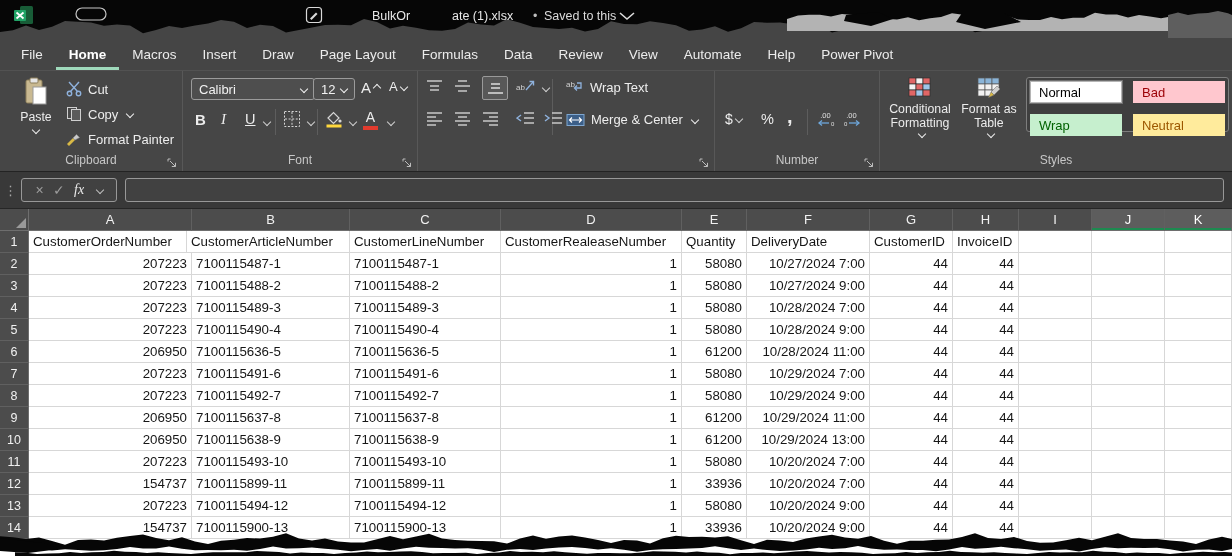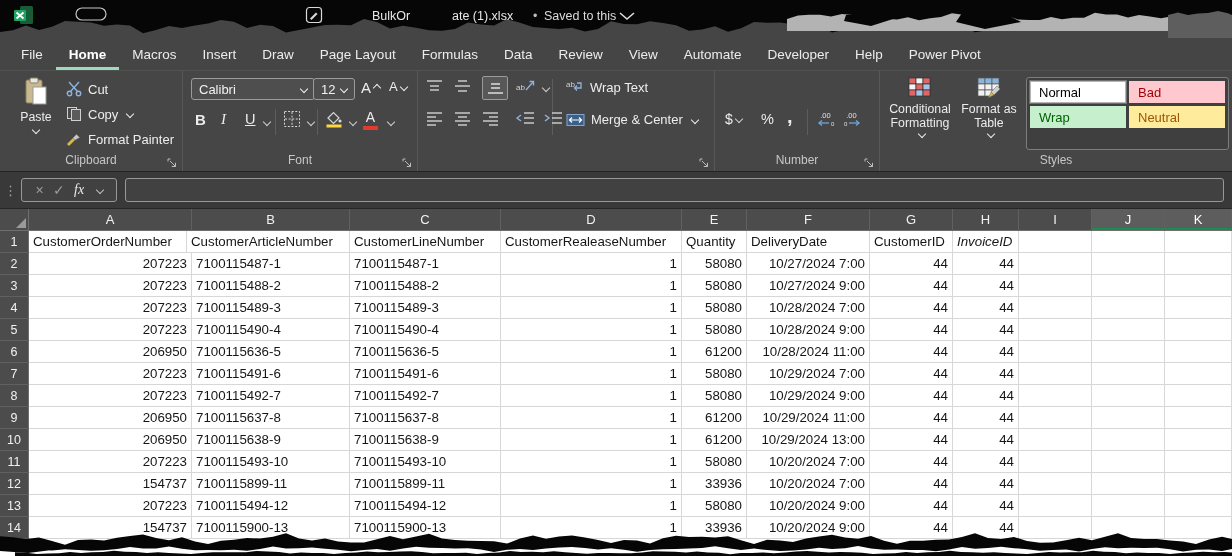--- a/index.html
+++ b/index.html
@@ -24,21 +24,21 @@
   .launch{position:absolute;right:4px;bottom:5px;width:11px;height:11px;}
   .cv{display:inline-block;width:5px;height:5px;border-right:1.4px solid currentColor;border-bottom:1.4px solid currentColor;transform:rotate(45deg);margin-left:3px;vertical-align:2px;}
   .cv.up{transform:rotate(225deg);vertical-align:-1px;}
   .combo{box-sizing:border-box;display:flex;align-items:center;justify-content:space-between;background:#4e4e4e;border:1px solid #9b9b9b;border-radius:3px;height:22px;padding:0 7px;color:#f2f2f2;font-size:13px;}
   .pos{position:absolute;}
   .row{display:flex;align-items:center;gap:6px;color:#ededed;font-size:13px;white-space:nowrap;}
   .vline{position:absolute;width:1px;background:#5d5d5d;top:8px;height:56px;}
   .tbtn{display:flex;align-items:center;justify-content:center;color:#ececec;}
   .selbtn{background:#585858;border:1px solid #9a9a9a;border-radius:2px;}
   .bigbtn{position:absolute;top:6px;display:flex;flex-direction:column;align-items:center;gap:3px;color:#ececec;font-size:12.3px;line-height:14px;text-align:center;}
-  .gallery{position:absolute;left:146px;right:3px;top:6px;height:73px;background:#3f3f3f;border:1px solid #7d7d7d;border-radius:3px;display:grid;grid-template-columns:1fr 1fr;grid-auto-rows:22px;gap:3px;padding:3px;box-sizing:border-box;}
+  .gallery{position:absolute;left:146px;right:3px;top:6px;height:55px;background:#3f3f3f;border:1px solid #7d7d7d;border-radius:3px;display:grid;grid-template-columns:1fr 1fr;grid-auto-rows:22px;gap:11px;padding:3px;box-sizing:border-box;}
   .chip{display:flex;align-items:center;padding-left:9px;font-size:13px;overflow:hidden;white-space:nowrap;}
   .chip.sel{outline:1px solid #b5b5b5;outline-offset:-1px;box-shadow:0 0 0 1px #6f6f6f;}
   .bld{font-weight:bold;font-size:15px;}
   .ita{font-style:italic;font-family:"Liberation Serif",serif;font-size:15px;}
   .und{text-decoration:underline;font-size:14.5px;}
   .colorbar{display:block;height:4px;width:15px;margin-top:1px;}
 
   
   #fxbar{height:36px;background:#393939;display:flex;align-items:center;border-bottom:1px solid #262626;position:relative;z-index:1;}
   .fxbox{box-sizing:border-box;height:24px;background:#414141;border:1px solid #989898;border-radius:3px;display:flex;align-items:center;color:#f0f0f0;font-size:13px;}
@@ -99,21 +99,20 @@
         <div class="tab active">Home</div>
         <div class="tab">Macros</div>
         <div class="tab">Insert</div>
         <div class="tab">Draw</div>
         <div class="tab">Page Layout</div>
         <div class="tab">Formulas</div>
         <div class="tab">Data</div>
         <div class="tab">Review</div>
         <div class="tab">View</div>
         <div class="tab">Automate</div>
-        <div class="tab">Developer</div>
         <div class="tab">Help</div>
         <div class="tab">Power Pivot</div>
       </div>
 
   <div id="ribbon">
 
     <div class="rgroup" style="width:182px">
       <div class="pos bigbtn" style="left:12px;width:48px">
         <svg width="26" height="30" viewBox="0 0 26 30">
           <rect x="3" y="3" width="16" height="23" rx="1.5" fill="#c9b991" stroke="#8d7f5a"></rect>
@@ -419,21 +418,21 @@
     <div id="grid-rows">
           <div class="grow">
             <div class="rowhdr">1</div>
             <div class="cell" style="width: 158px;">CustomerOrderNumber</div>
             <div class="cell" style="width: 163px;">CustomerArticleNumber</div>
             <div class="cell" style="width: 151px;">CustomerLineNumber</div>
             <div class="cell" style="width: 181px;">CustomerRealeaseNumber</div>
             <div class="cell" style="width: 65px;">Quantity</div>
             <div class="cell" style="width: 123px;">DeliveryDate</div>
             <div class="cell" style="width: 83px;">CustomerID</div>
-            <div class="cell" style="width: 66px; font-style: italic;">InvoiceID</div>
+            <div class="cell" style="width: 66px;">InvoiceID</div>
             <div class="cell" style="width: 73px;"></div>
             <div class="cell" style="width: 73px;"></div>
             <div class="cell" style="width: 67px;"></div>
           </div>
           <div class="grow">
             <div class="rowhdr">2</div>
             <div class="cell ar" style="width: 163px;">207223</div>
             <div class="cell" style="width: 158px;">7100115487-1</div>
             <div class="cell" style="width: 151px;">7100115487-1</div>
             <div class="cell ar" style="width: 181px;">1</div>

